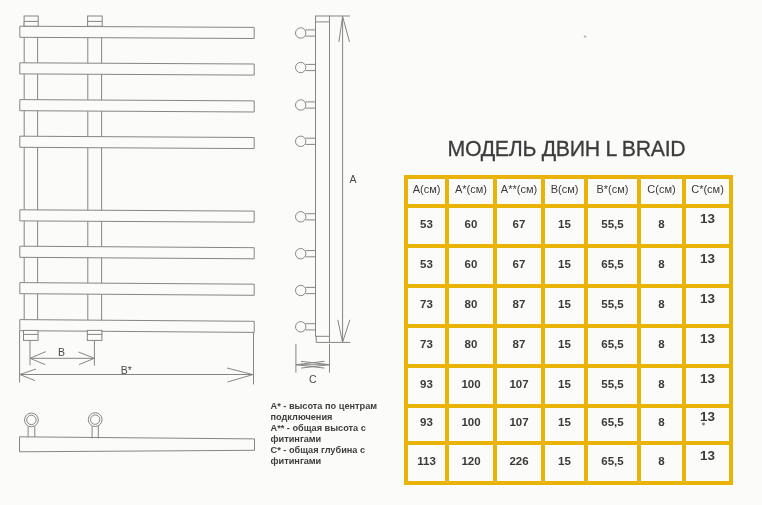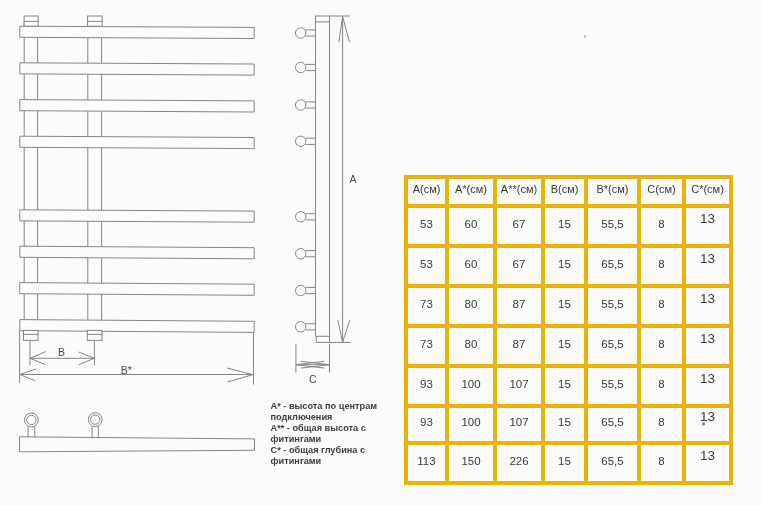--- a/index.html
+++ b/index.html
@@ -7,21 +7,21 @@
        font-family:"Liberation Sans", sans-serif;position:relative;}
   #stage{position:absolute;left:0;top:0;width:762px;height:505px;}
   svg{position:absolute;left:0;top:0;filter:blur(0.28px);}
   .title{position:absolute;left:447.5px;top:136.5px;font-size:21.3px;color:#3c3c3c;
          letter-spacing:-0.3px;white-space:nowrap;-webkit-text-stroke:0.3px #3c3c3c;}
   .dimtable{position:absolute;left:404px;top:175px;border-collapse:collapse;
             table-layout:fixed;color:#3a3a3a;}
   .dimtable td{border:4px solid #eab308;text-align:center;vertical-align:middle;
                font-size:11.5px;padding:0 0 5px 0;}
   .dimtable tr.hdr td{font-size:11px;height:20px;}
-  .dimtable tr.data td{height:20px;}
+  .dimtable tr.data td{height:20px;font-weight:bold;}
   .dimtable td.c13{font-size:13.5px;padding-bottom:16px;}
   .dimtable td.c13 span{position:relative;top:0;display:inline-block;}
   .dimtable tr.r6 td{height:17px;}
   .dimtable tr.r7 td{height:20px;}
   .legend{position:absolute;left:270.5px;top:400.6px;font-size:9.2px;font-weight:bold;line-height:11px;
           color:#3e3e3e;}
 </style>
 </head>
 <body>
 <div id="stage">
@@ -159,20 +159,21 @@
   <text x="349.5" y="183.4">А</text>
 
   <text x="309" y="383.3">C</text>
 </g>
 
 <circle cx="585" cy="36.5" r="1.3" fill="#bdbdbd" stroke="none"></circle>
 
 <circle cx="703.5" cy="424" r="1.4" fill="#787878" stroke="none"></circle>
 </svg>
 
+<div class="title">МОДЕЛЬ ДВИН L BRAID</div>
 
 <table class="dimtable">
   <colgroup>
     <col style="width:41px">
         <col style="width:48px">
         <col style="width:48px">
     <col style="width:43px">
         <col style="width:53px">
         <col style="width:45px">
     <col style="width:47px">
@@ -236,21 +237,21 @@
           <td>93</td>
           <td>100</td>
           <td>107</td>
           <td>15</td>
           <td>65,5</td>
           <td>8</td>
           <td class="c13"><span>13</span></td>
         </tr>
   <tr class="data r7">
           <td>113</td>
-          <td>150</td>
+          <td>120</td>
           <td>226</td>
           <td>15</td>
           <td>65,5</td>
           <td>8</td>
           <td class="c13"><span>13</span></td>
         </tr>
 </tbody>
     </table>
 
 <div class="legend">А* - высота по центрам<br>подключения<br>А** - общая высота с<br>фитингами<br>С* - общая глубина с<br>фитингами</div>

